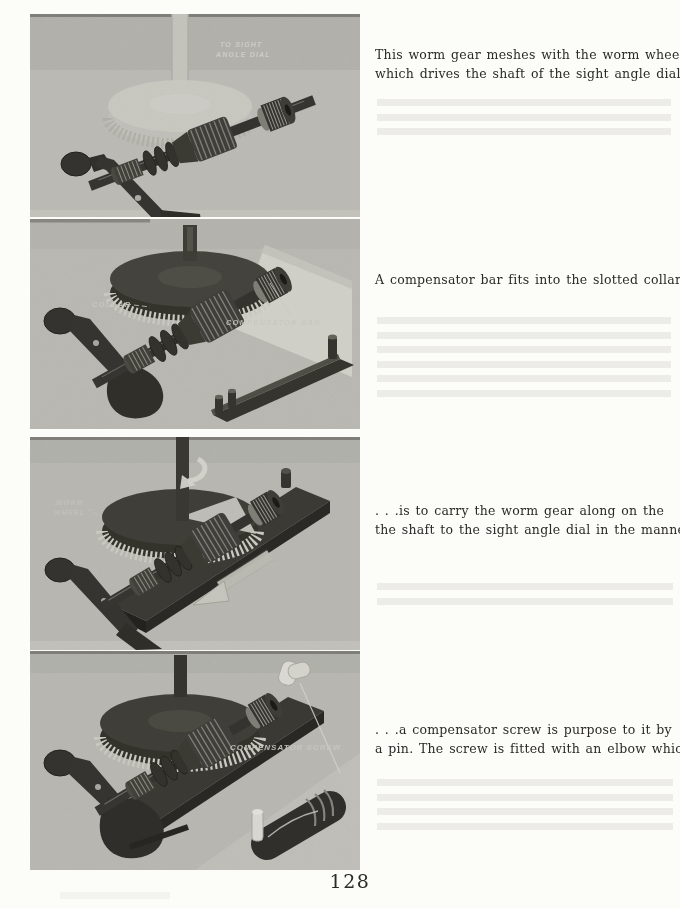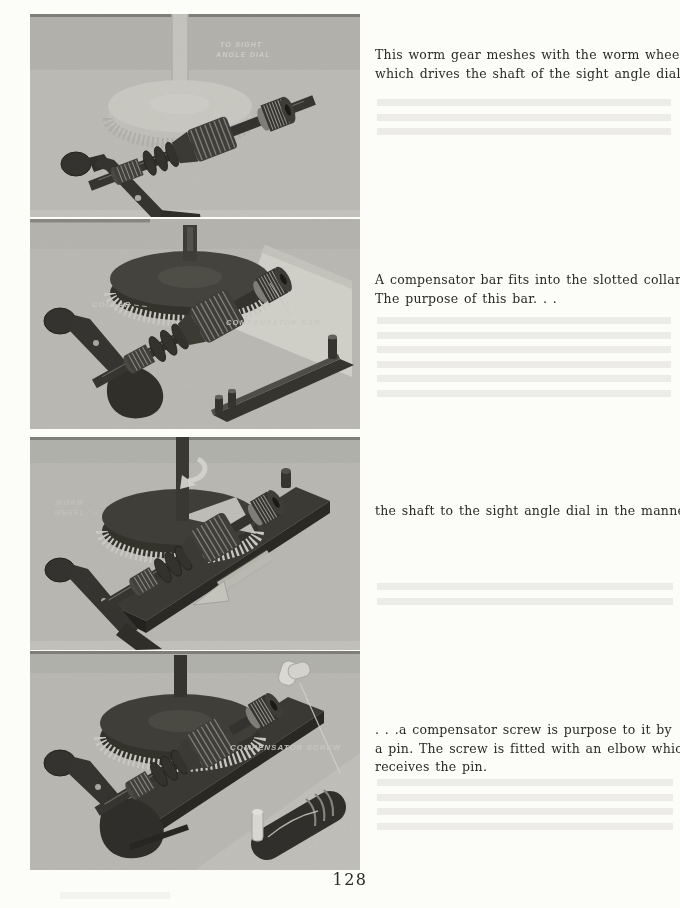--- a/index.html
+++ b/index.html
@@ -20,21 +20,21 @@
     position:absolute;
     background:repeating-linear-gradient(
       to bottom,
       rgba(128,124,112,0.15) 0px, rgba(128,124,112,0.15) 7px,
       rgba(0,0,0,0) 7px, rgba(0,0,0,0) 14.6px);
     filter:blur(0.7px);
     opacity:0.85;
   }
   .pagenum{
     position:absolute;left:312px;top:870px;width:76px;
-    text-align:center;font-size:16px;letter-spacing:1.5px;color:#2b2a27;
+    text-align:center;font-size:19px;letter-spacing:1.5px;color:#2b2a27;
   }
   .svg-label{
     font-family:"Liberation Sans", sans-serif;
     font-style:italic;font-weight:bold;
   }
 </style>
 </head>
 <body>
 
 <div class="page">
@@ -401,31 +401,30 @@
     </svg>
   </div>
 
   <div class="para" style="top:46px">
     <div class="ln">This worm gear meshes with the worm wheel</div>
     <div class="ln">which drives the shaft of the sight angle dial.</div>
   </div>
 
   <div class="para" style="top:271px">
     <div class="ln">A compensator bar fits into the slotted collar.</div>
-    <div class="ln">The purpose of this bar. . .</div>
   </div>
 
   <div class="para" style="top:502px">
+    <div class="ln">. . .is to carry the worm gear along on the</div>
     <div class="ln">the shaft to the sight angle dial in the manner</div>
   </div>
 
   <div class="para" style="top:721px">
     <div class="ln">. . .a compensator screw is purpose to it by</div>
     <div class="ln">a pin. The screw is fitted with an elbow which</div>
-    <div class="ln">receives the pin.</div>
   </div>
 
   <div class="ghost" style="left:377px;top:99px;width:294px;height:42px"></div>
   <div class="ghost" style="left:377px;top:317px;width:294px;height:88px"></div>
   <div class="ghost" style="left:377px;top:583px;width:296px;height:28px"></div>
   <div class="ghost" style="left:377px;top:779px;width:296px;height:58px"></div>
   <div class="ghost" style="left:60px;top:892px;width:110px;height:9px;opacity:0.45"></div>
 
   <div class="pagenum">128</div>
 

